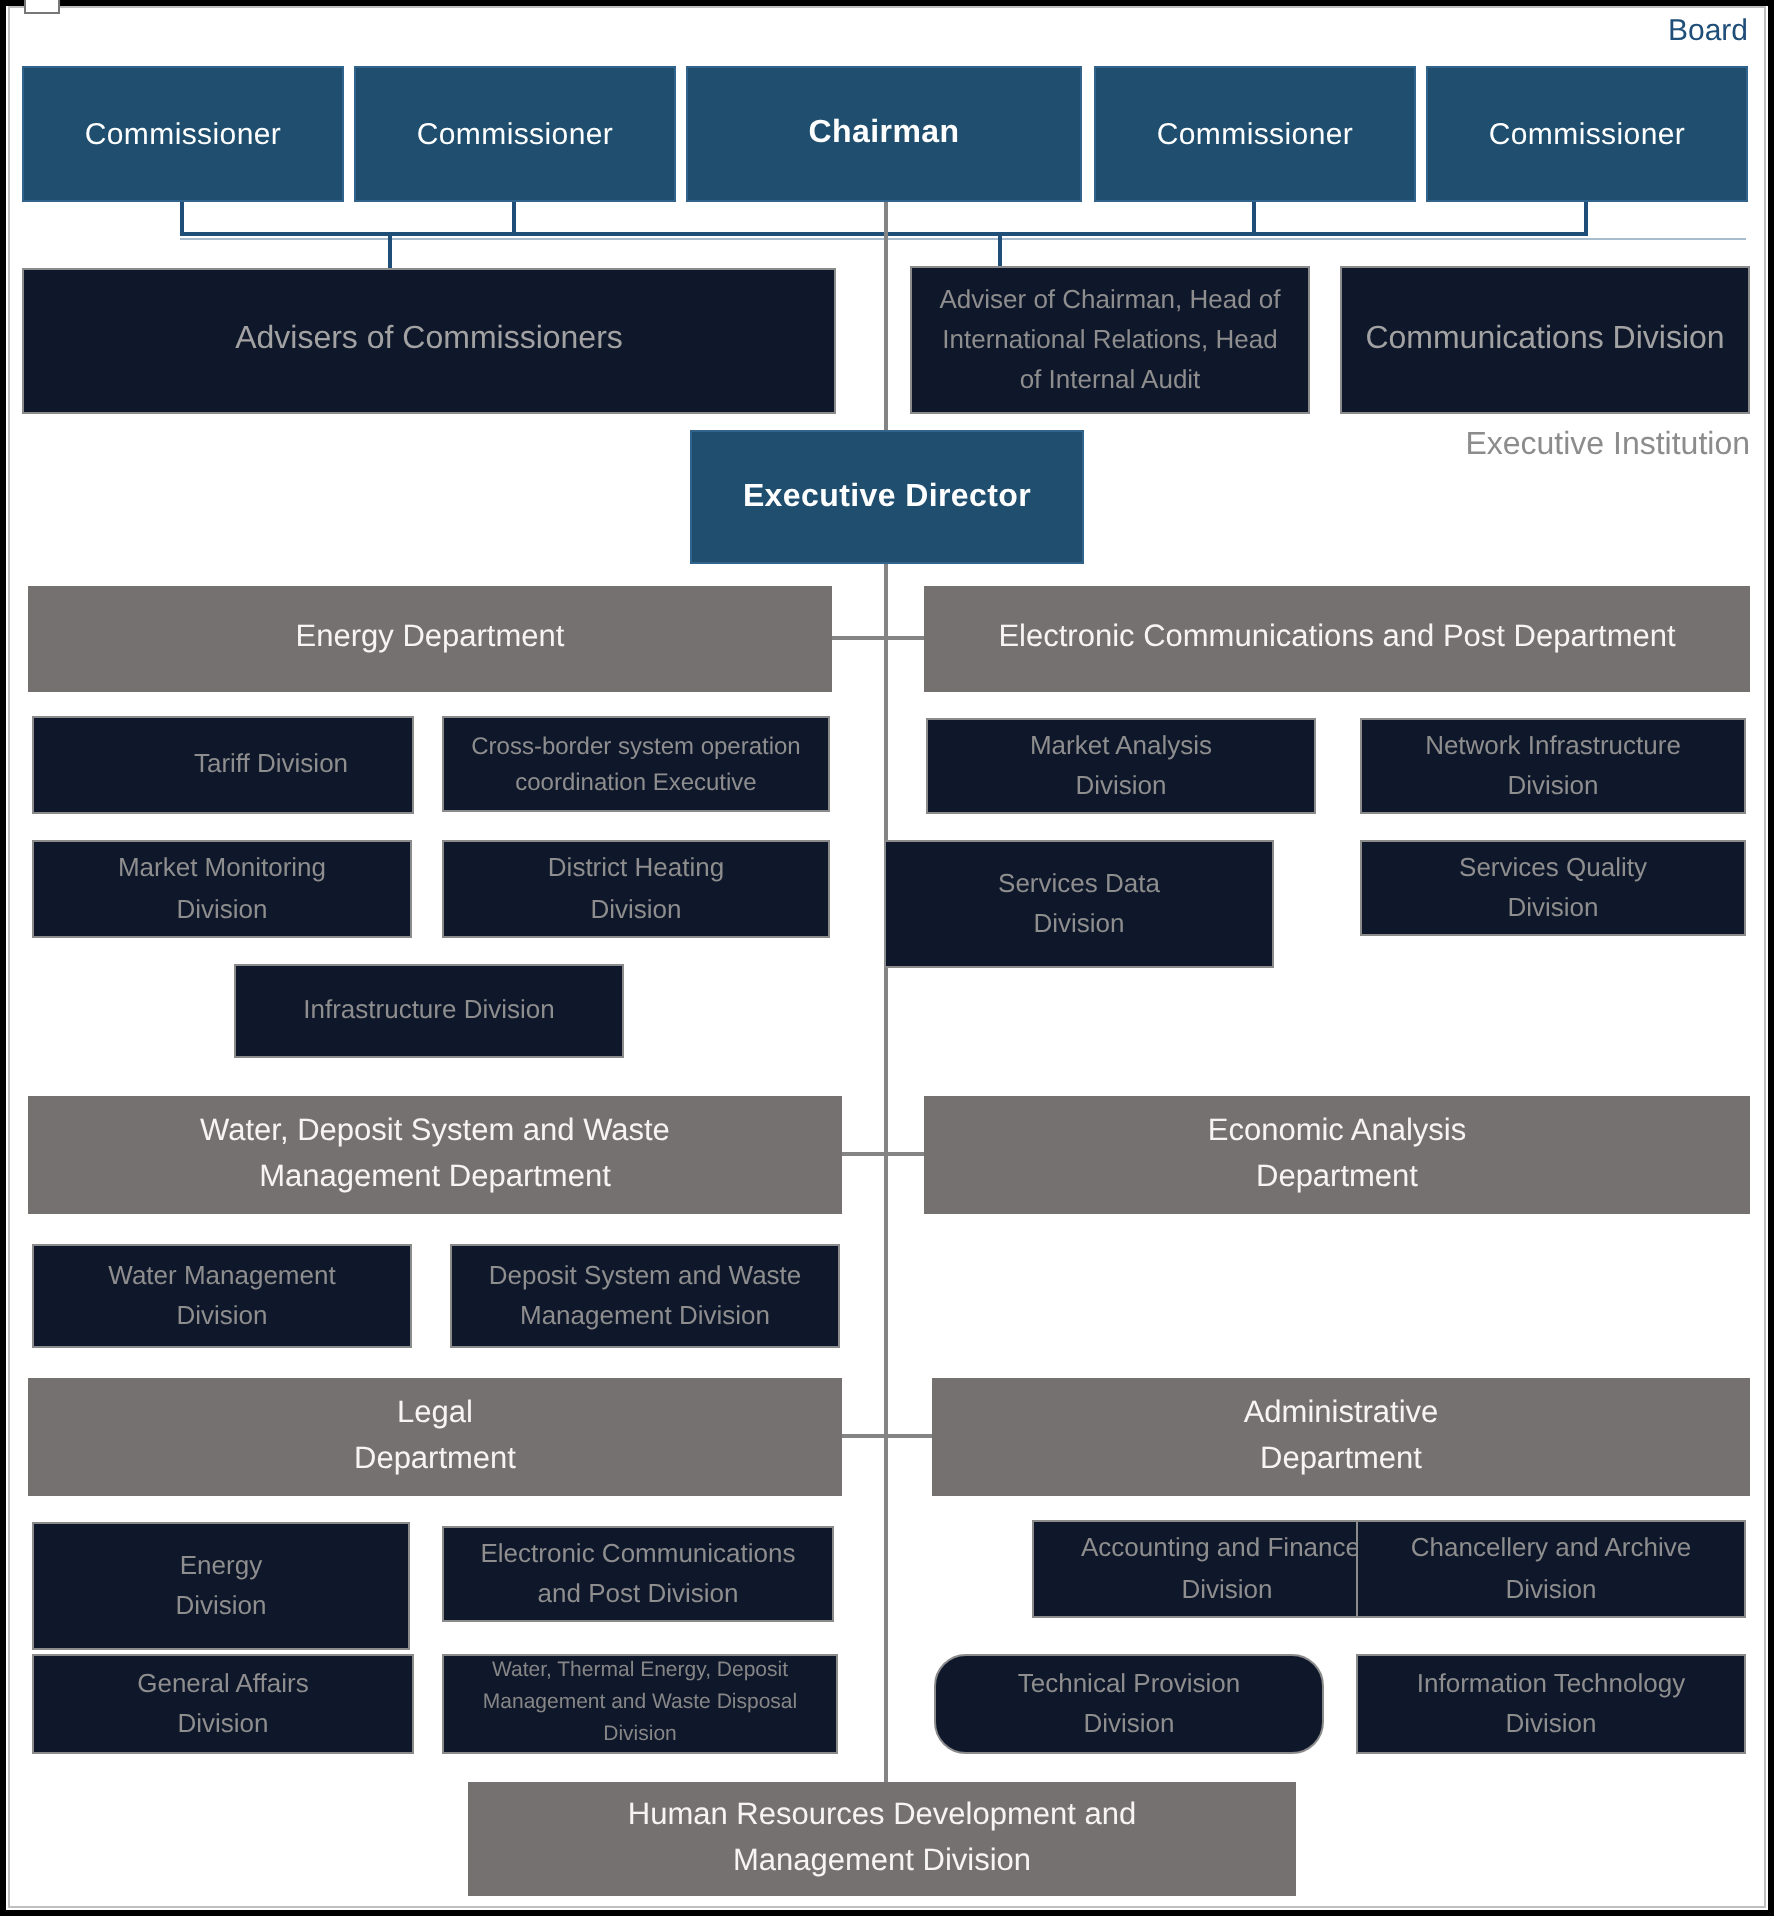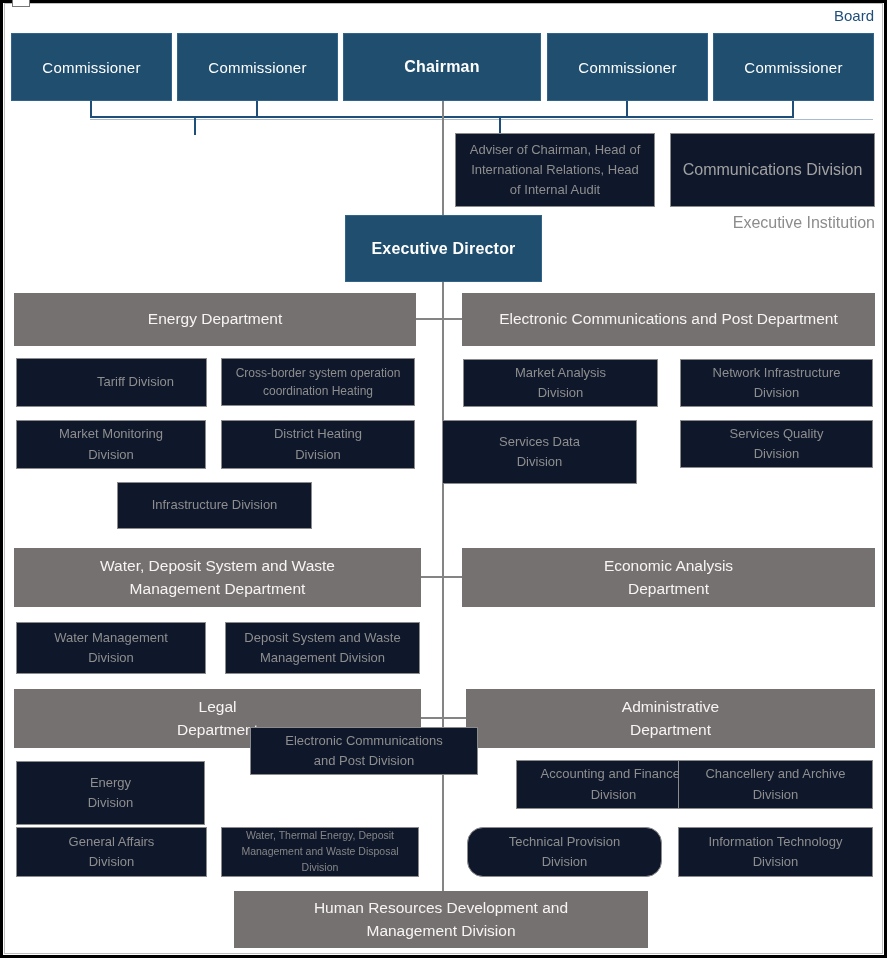--- a/index.html
+++ b/index.html
@@ -68,33 +68,34 @@
   <div class="line gray" style="left:416px;top:318px;width:46px;height:2px;"></div>
   <div class="line gray" style="left:421px;top:576px;width:41px;height:2px;"></div>
   <div class="line gray" style="left:421px;top:717px;width:45px;height:2px;"></div>
 
   <div class="box bluebox" style="left:11px;top:33px;width:161px;height:68px;">Commissioner</div>
   <div class="box bluebox" style="left:177px;top:33px;width:161px;height:68px;">Commissioner</div>
   <div class="box bluebox bold" style="left:343px;top:33px;width:198px;height:68px;">Chairman</div>
   <div class="box bluebox" style="left:547px;top:33px;width:161px;height:68px;">Commissioner</div>
   <div class="box bluebox" style="left:713px;top:33px;width:161px;height:68px;">Commissioner</div>
 
+  <div class="box wbox lg" style="left:11px;top:134px;width:407px;height:73px;">Advisers of Commissioners</div>
   <div class="box wbox" style="left:455px;top:133px;width:200px;height:74px;">Adviser of Chairman, Head of
 International Relations, Head
 of Internal Audit</div>
   <div class="box wbox lg" style="left:670px;top:133px;width:205px;height:74px;">Communications Division</div>
 
   <div class="box bluebox bold" style="left:345px;top:215px;width:197px;height:67px;">Executive Director</div>
 
   <div class="box grayhead" style="left:14px;top:293px;width:402px;height:53px;">Energy Department</div>
   <div class="box grayhead" style="left:462px;top:293px;width:413px;height:53px;">Electronic Communications and Post Department</div>
 
   <div class="box wbox" style="left:16px;top:358px;width:191px;height:49px;padding-left:48px;">Tariff Division</div>
   <div class="box wbox sm" style="left:221px;top:358px;width:194px;height:48px;">Cross-border system operation
-coordination Heating</div>
+coordination Executive</div>
   <div class="box wbox" style="left:16px;top:420px;width:190px;height:49px;">Market Monitoring
 Division</div>
   <div class="box wbox" style="left:221px;top:420px;width:194px;height:49px;">District Heating
 Division</div>
   <div class="box wbox" style="left:117px;top:482px;width:195px;height:47px;">Infrastructure Division</div>
 
   <div class="box wbox" style="left:463px;top:359px;width:195px;height:48px;">Market Analysis
 Division</div>
   <div class="box wbox" style="left:680px;top:359px;width:193px;height:48px;">Network Infrastructure
 Division</div>
@@ -113,21 +114,21 @@
   <div class="box wbox" style="left:225px;top:622px;width:195px;height:52px;">Deposit System and Waste
 Management Division</div>
 
   <div class="box grayhead" style="left:14px;top:689px;width:407px;height:59px;">Legal
 Department</div>
   <div class="box grayhead" style="left:466px;top:689px;width:409px;height:59px;">Administrative
 Department</div>
 
   <div class="box wbox" style="left:16px;top:761px;width:189px;height:64px;">Energy
 Division</div>
-  <div class="box wbox" style="left:221px;top:727px;width:228px;height:48px;margin-left:29px;">Electronic Communications
+  <div class="box wbox" style="left:221px;top:763px;width:196px;height:48px;">Electronic Communications
 and Post Division</div>
   <div class="box wbox" style="left:16px;top:827px;width:191px;height:50px;">General Affairs
 Division</div>
   <div class="box wbox xs" style="left:221px;top:827px;width:198px;height:50px;">Water, Thermal Energy, Deposit
 Management and Waste Disposal
 Division</div>
 
   <div class="box wbox" style="left:468px;top:760px;width:195px;height:49px;margin-left:48px;">Accounting and Finances
 Division</div>
   <div class="box wbox" style="left:678px;top:760px;width:195px;height:49px;">Chancellery and Archive

